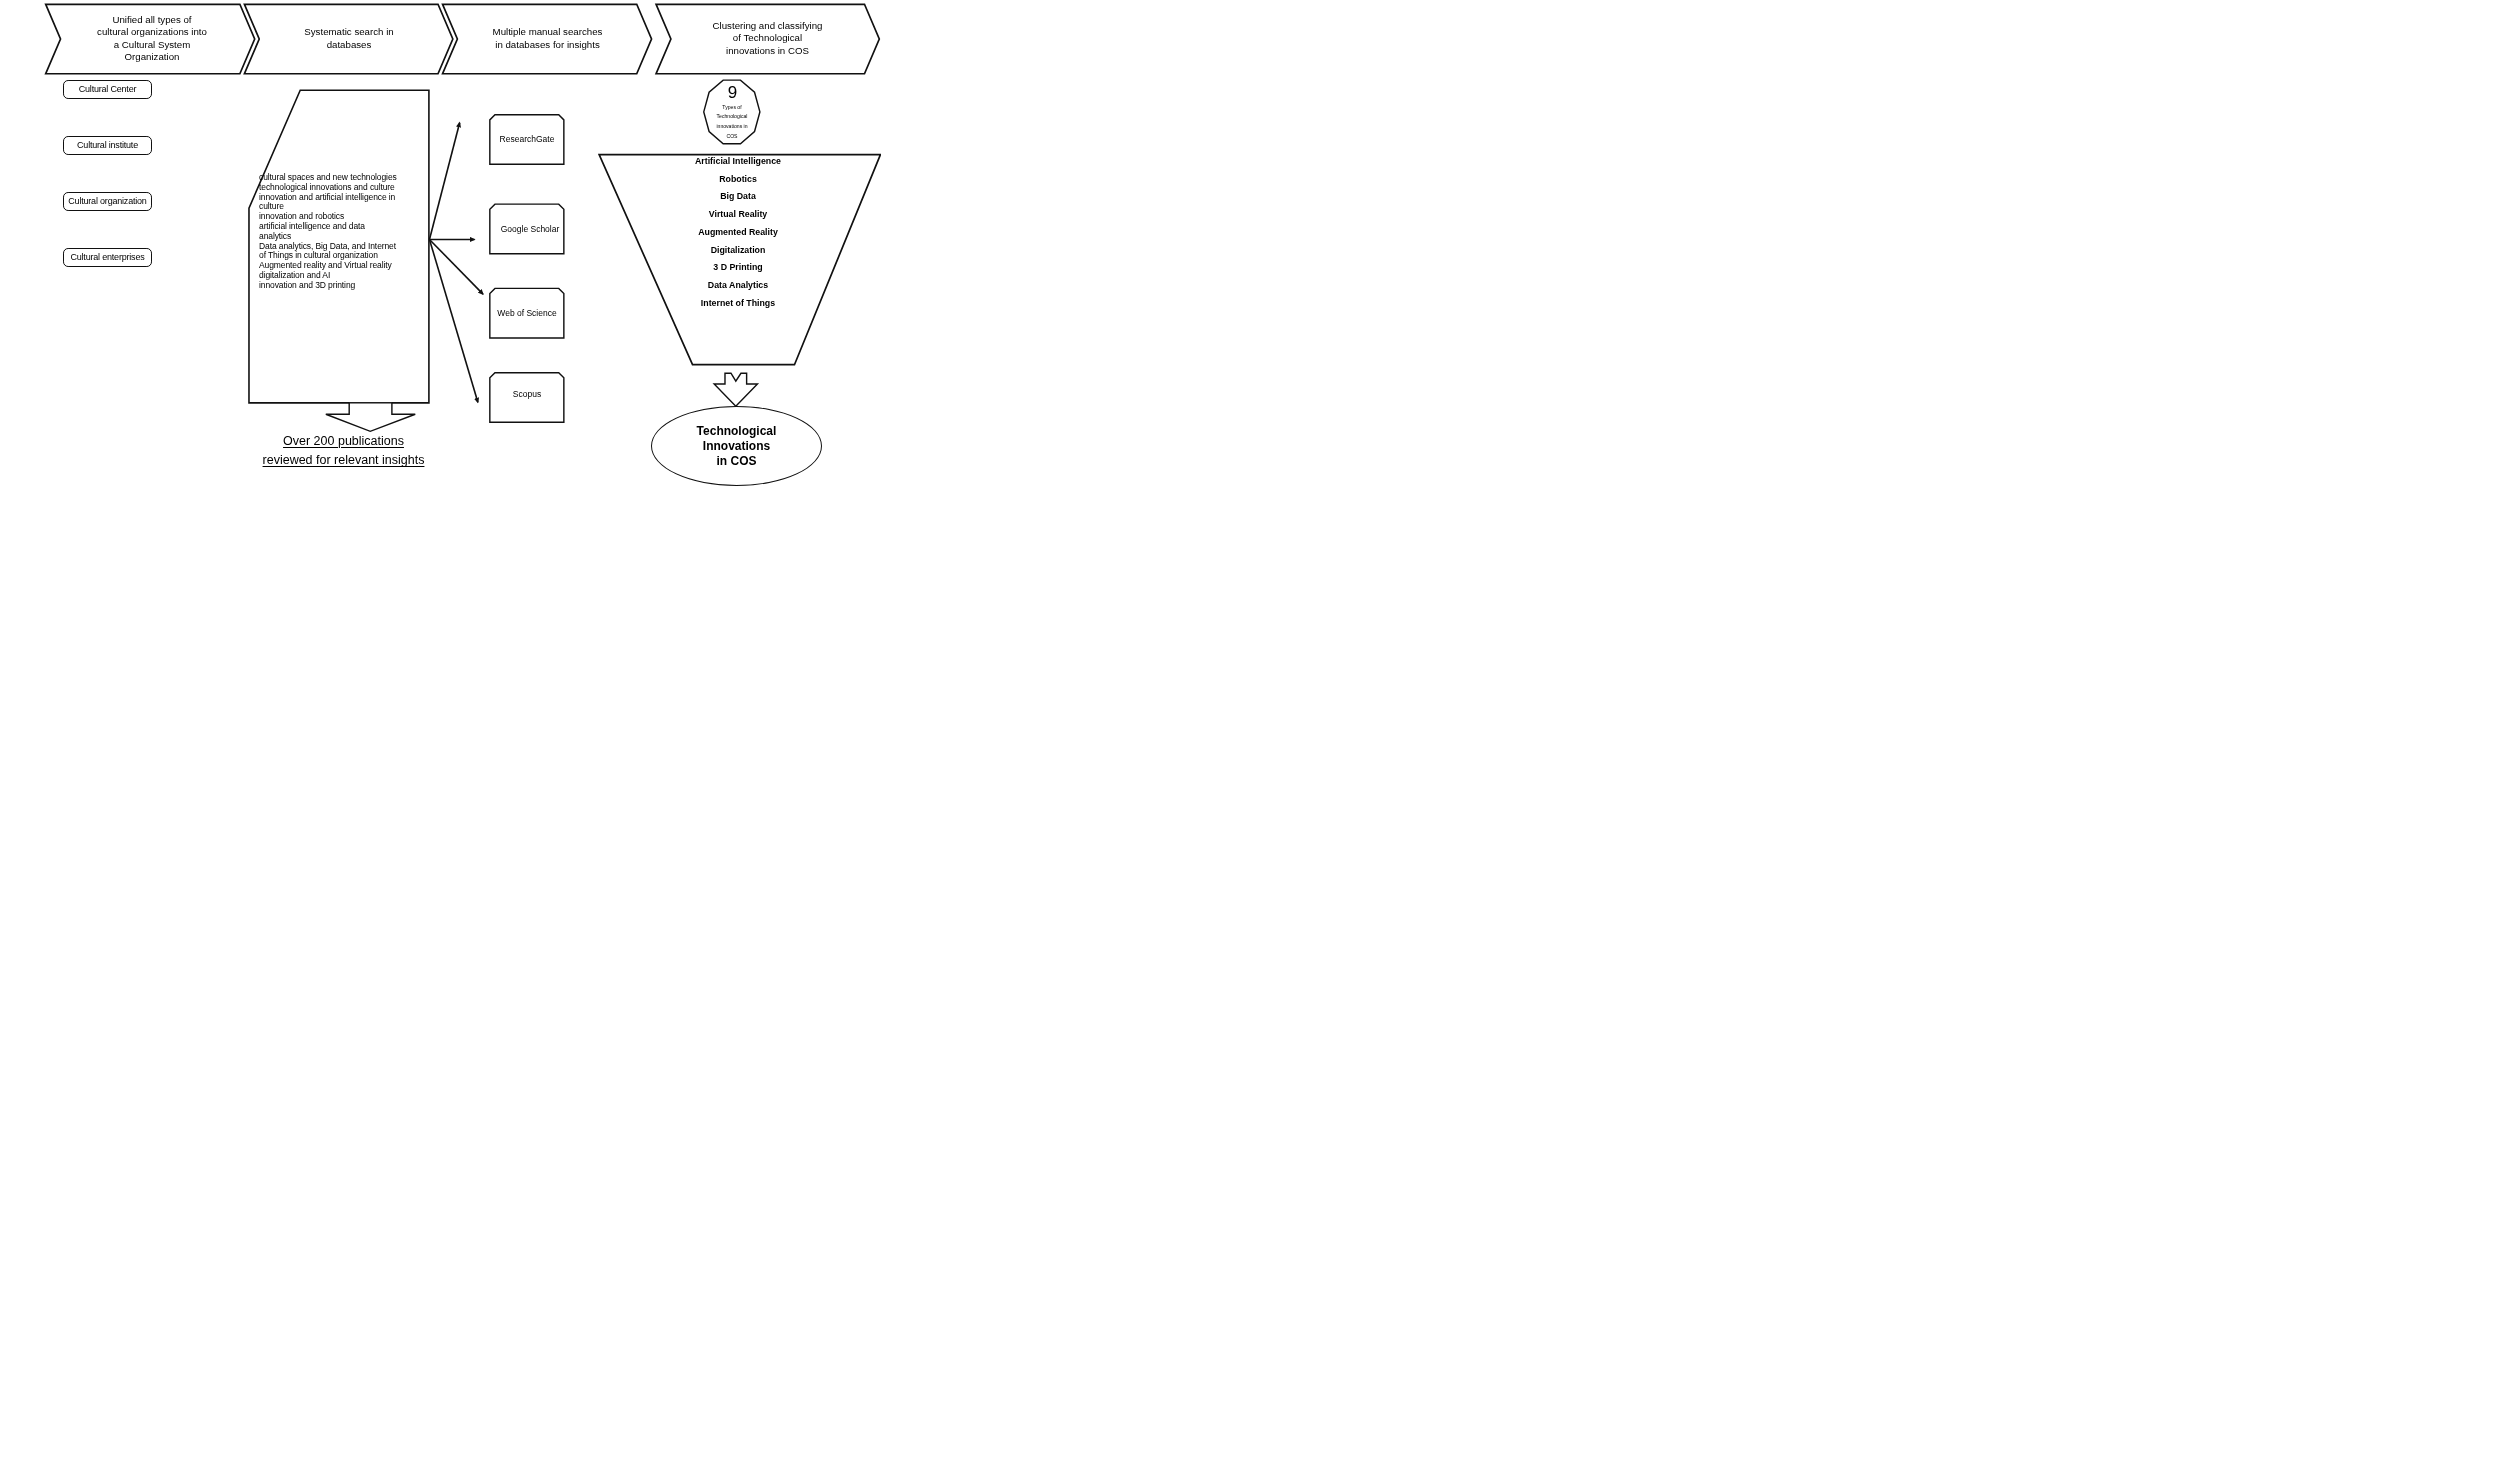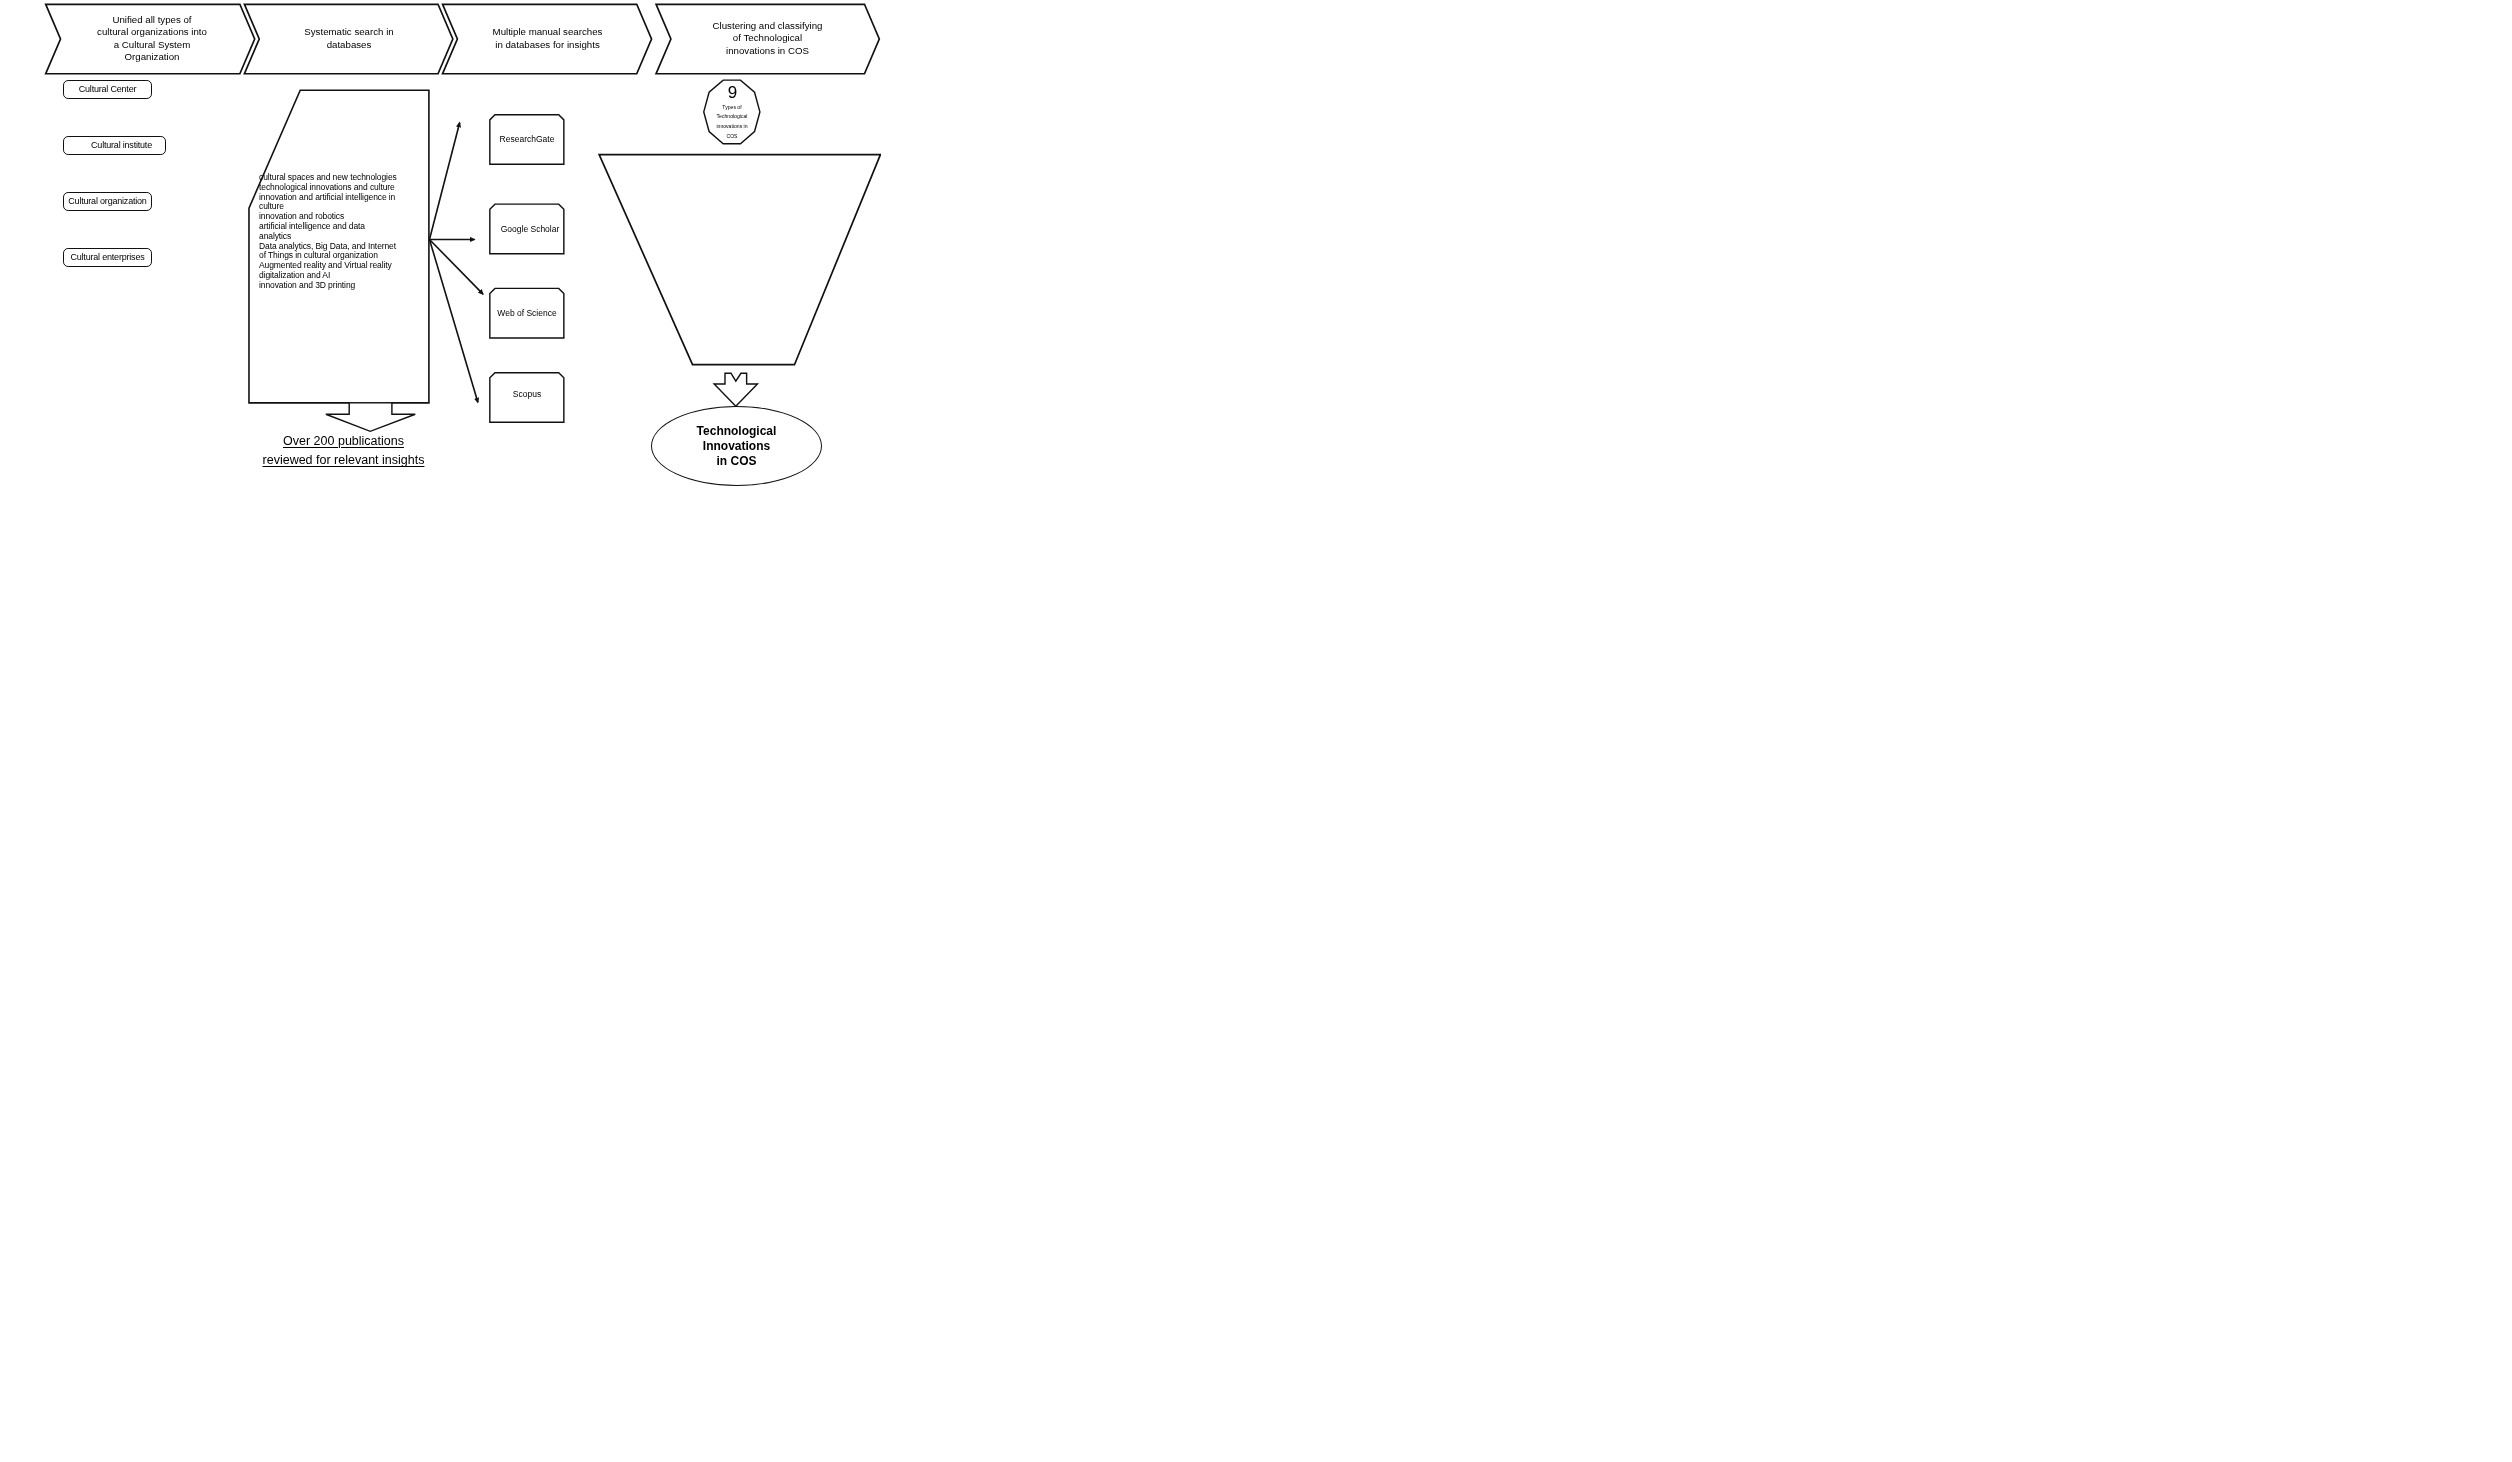--- a/index.html
+++ b/index.html
@@ -111,21 +111,21 @@
 Organization</div>
   <div class="txt banner-label" style="left:219px;top:4px;width:172px;height:69px;">Systematic search in
 databases</div>
   <div class="txt banner-label" style="left:417px;top:4px;width:173px;height:69px;">Multiple manual searches
 in databases for insights</div>
   <div class="txt banner-label" style="left:630px;top:4px;width:187px;height:69px;">Clustering and classifying
 of Technological
 innovations in COS</div>
 
   <div class="org-box" style="top:80px;">Cultural Center</div>
-  <div class="org-box" style="top:136px;padding-left:14px;">Cultural institute</div>
+  <div class="org-box" style="top:136px;">Cultural institute</div>
   <div class="org-box" style="top:192px;">Cultural organization</div>
   <div class="org-box" style="top:248px;text-align:center;">Cultural enterprises</div>
 
   <div class="search-list">
       <div>cultural spaces and new technologies</div>
       <div>technological innovations and culture</div>
       <div>innovation and artificial intelligence in culture</div>
       <div>innovation and robotics</div>
       <div>artificial intelligence and data analytics</div>
       <div>Data analytics, Big Data, and Internet of Things in cultural organization</div>
@@ -143,20 +143,31 @@
   <div class="txt db-label" style="left:446px;top:204px;width:80px;height:50px;">Google Scholar</div>
   <div class="txt db-label" style="left:446px;top:288px;width:74px;height:50px;">Web of Science</div>
   <div class="txt db-label" style="left:446px;top:372px;width:74px;height:44px;">Scopus</div>
 
   <div class="txt badge-number" style="left:660px;top:83px;width:57px;height:19.4px;">9</div>
   <div class="txt badge-caption" style="left:658px;top:102px;width:60px;height:40px;">Types of
 Technological
 innovations in
 COS</div>
 
+  <div class="funnel-list">
+      <div>Artificial Intelligence</div>
+      <div>Robotics</div>
+      <div>Big Data</div>
+      <div>Virtual Reality</div>
+      <div>Augmented Reality</div>
+      <div>Digitalization</div>
+      <div>3 D Printing</div>
+      <div>Data Analytics</div>
+      <div>Internet of Things</div>
+    </div>
 
 
   <div class="result-ellipse">Technological
 Innovations
 in COS</div>
 
 </div>
 
 
 </body></html>

